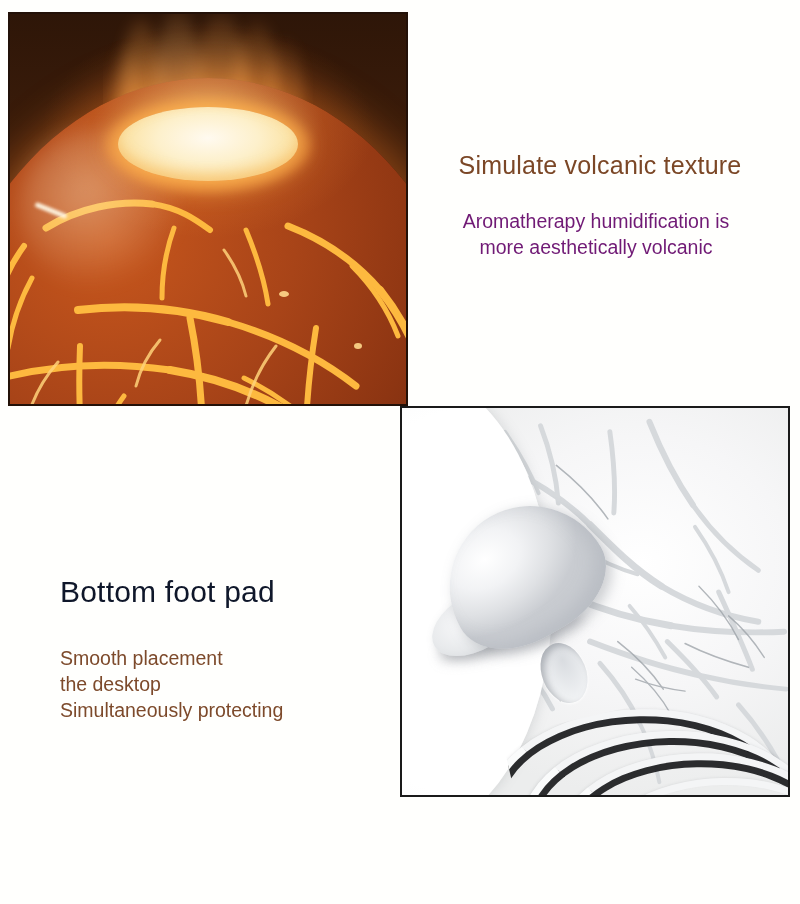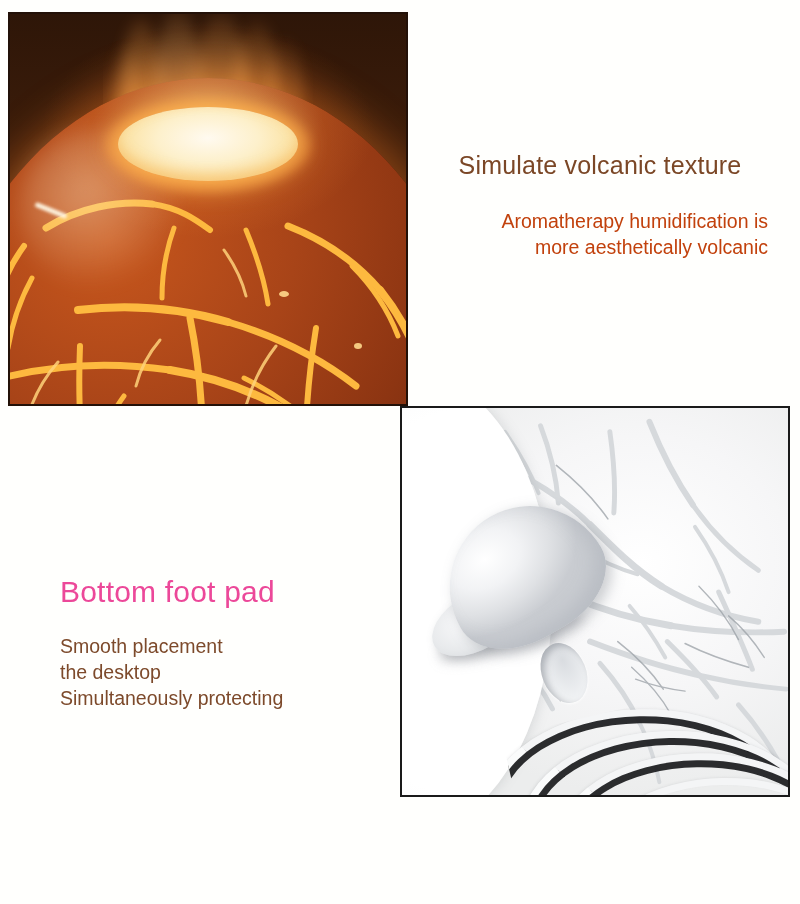--- a/index.html
+++ b/index.html
@@ -106,27 +106,27 @@
     transform:rotate(-13deg); overflow:hidden; }
   .vent .arc { position:absolute; border:7px solid #f4f5f6; border-radius:50%;
     border-bottom-color:transparent; border-left-color:#fafbfb;
     box-shadow:0 2px 4px rgba(90,96,104,.45), inset 0 -2px 3px rgba(140,146,154,.4); }
   .vent .slot { position:absolute; border:10px solid #1b1c1e; border-radius:50%;
     border-bottom-color:transparent; border-right-color:transparent; opacity:.92; }
 
   
   .txt-top { position:absolute; left:424px; top:150px; width:352px; text-align:center; }
   .txt-top .h { font-size:25px; font-weight:400; color:#7b4726; letter-spacing:.2px; line-height:1.2; }
-  .txt-top .sub { margin-top:28px; font-size:19.5px; font-weight:400; color:#c2410c;
-    line-height:1.35; text-align:right; padding-right:8px; }
+  .txt-top .sub { margin-top:28px; font-size:19.5px; font-weight:400; color:#701a75;
+    line-height:1.35; text-align:center; padding-right:8px; }
   .txt-top .sub span { display:block; }
 
   .txt-bot { position:absolute; left:60px; top:574px; width:330px; text-align:left; }
-  .txt-bot .h { font-size:30px; font-weight:400; color:#ec4899; letter-spacing:.2px; line-height:1.2; }
-  .txt-bot .body { margin-top:24px; font-size:19.5px; font-weight:400; color:#7d4a2b; line-height:1.33; }
+  .txt-bot .h { font-size:30px; font-weight:400; color:#0f172a; letter-spacing:.2px; line-height:1.2; }
+  .txt-bot .body { margin-top:36px; font-size:19.5px; font-weight:400; color:#7d4a2b; line-height:1.33; }
   .txt-bot .body span { display:block; }
 </style>
 </head>
 <body>
 
 <div class="page">
 
   <div class="panel-volcano">
     <div class="vol-stage">
 

